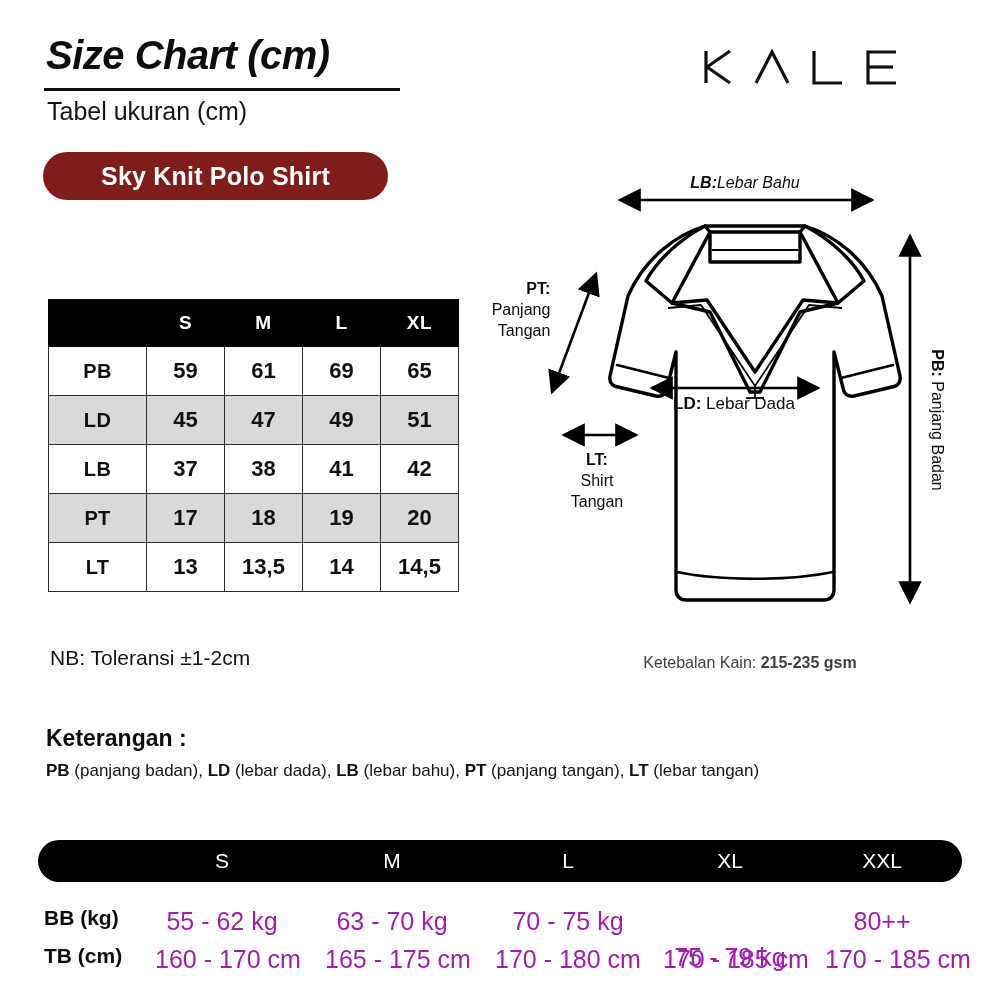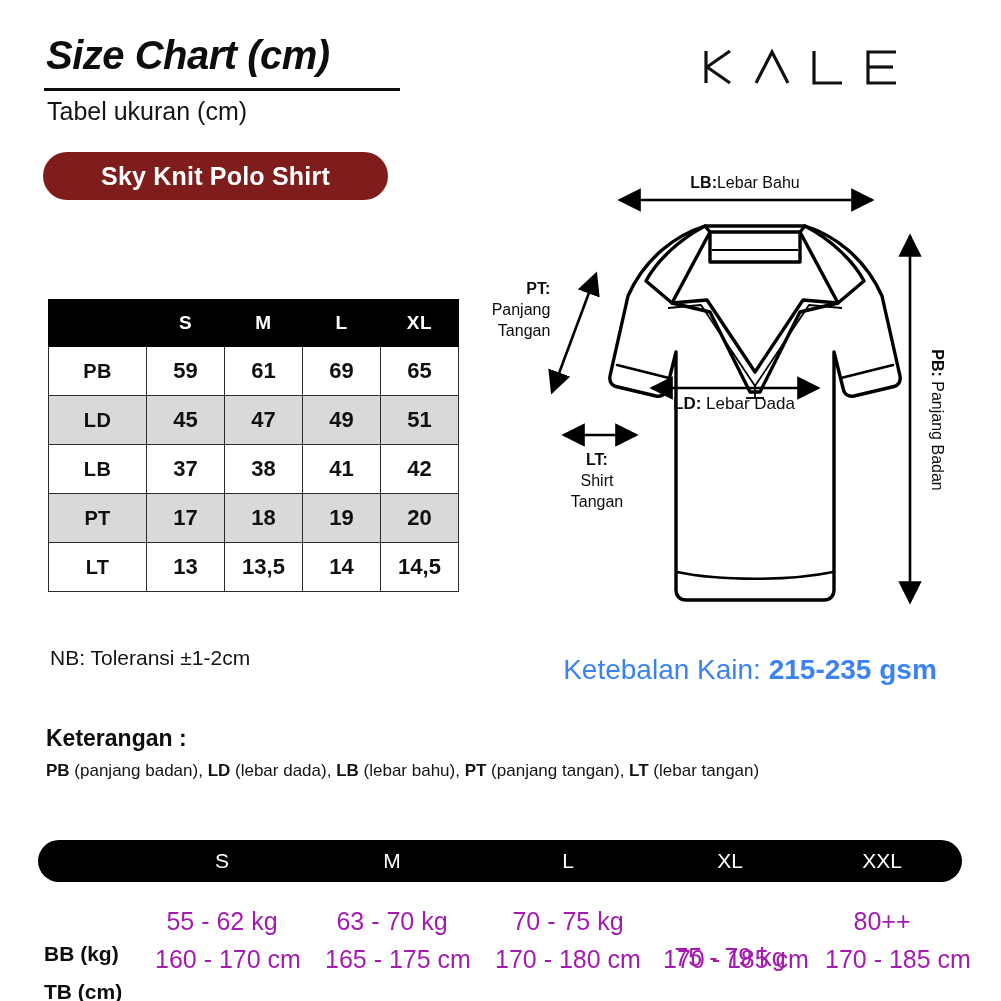--- a/index.html
+++ b/index.html
@@ -136,23 +136,23 @@
     text-align: center;
   }
   #fabric-title {
     font-size: 25px;
     font-weight: 700;
     color: #0d0d0d;
     white-space: nowrap;
   }
   #fabric-weight {
     margin-top: 6px;
-    font-size: 28px;
+    font-size: 16px;
     font-weight: 400;
-    color: #3b82f6;
+    color: #404040;
     white-space: nowrap;
   }
   #fabric-weight b { font-weight: 700; }
 
   
   #legend-heading {
     position: absolute;
     left: 46px;
     top: 725px;
     font-size: 23px;
@@ -192,21 +192,20 @@
     transform: translateX(-50%);
     white-space: nowrap;
   }
   .body-row-label {
     position: absolute;
     left: 44px;
     font-size: 21px;
     font-weight: 700;
     color: #0d0d0d;
     white-space: nowrap;
-    margin-top: 36px;
   }
   .body-cell {
     position: absolute;
     font-size: 25px;
     font-weight: 400;
     color: #a21caf;
     text-align: center;
     transform: translateX(-50%);
     white-space: nowrap;
   }
@@ -227,20 +226,21 @@
     position: absolute;
     font-size: 16px;
     color: #0d0d0d;
     white-space: nowrap;
   }
   .diag-label b { font-weight: 700; }
   #lb-label {
     left: 745px; top: 174px;
     transform: translateX(-50%);
     text-align: center;
+    font-style: italic;
   }
   #ld-label {
     left: 734px; top: 394px;
     transform: translateX(-50%);
     text-align: center;
     font-size: 17px;
   }
   #pt-label {
     left: 521px; top: 271px;
     transform: translateX(-50%);

